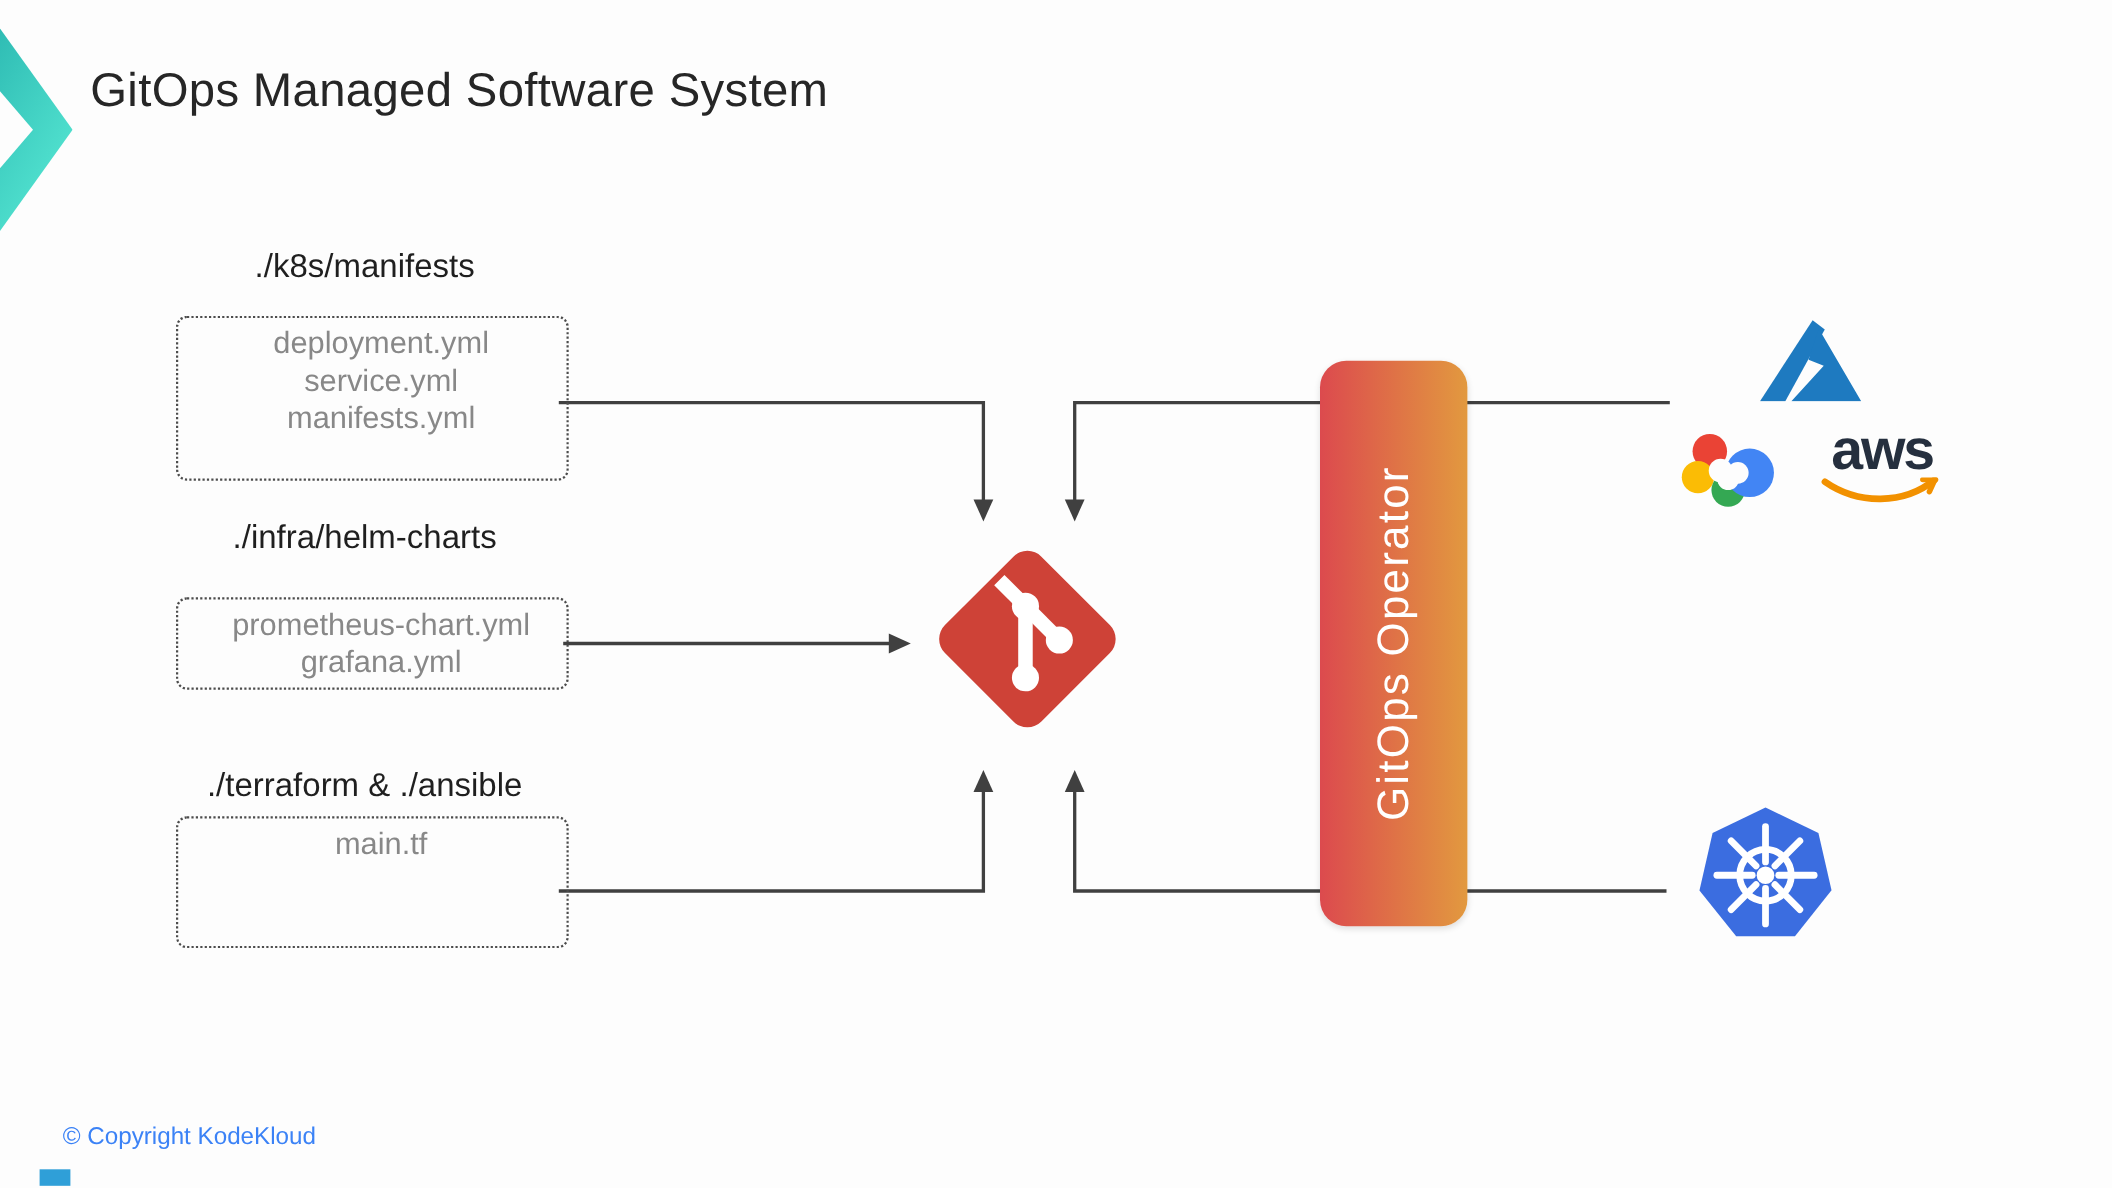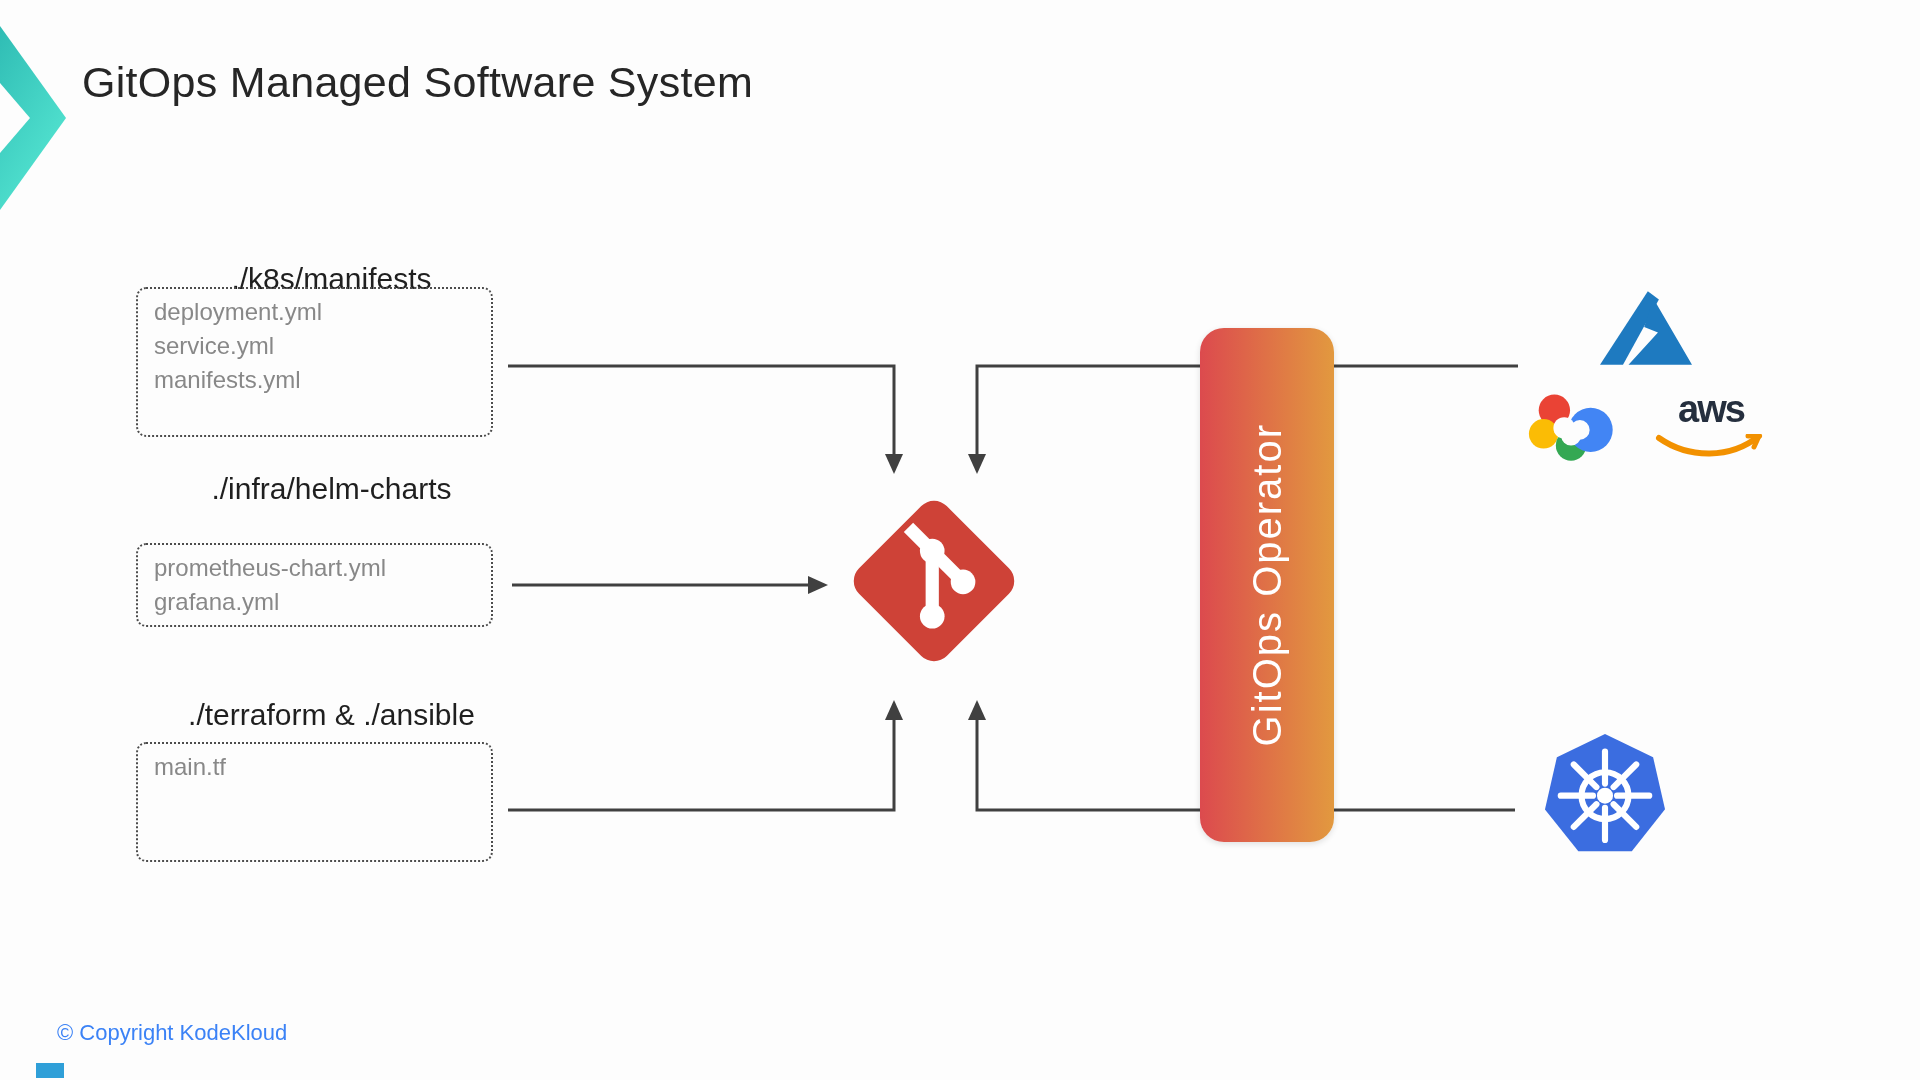--- a/index.html
+++ b/index.html
@@ -13,26 +13,26 @@
   .title{
     left:82px;top:58px;font-size:43px;color:#262626;letter-spacing:.3px;
     white-space:nowrap;z-index:2;
   }
   .chevron{left:0;top:26px;width:66px;height:186px;z-index:2;}
 
   .section-heading{
     left:153px;width:357px;text-align:center;font-size:30px;color:#1f1f1f;
     white-space:nowrap;z-index:2;
   }
-  .h1{top:226px;margin-top:36px;} .h2{top:472px;} .h3{top:674px;margin-top:24px;}
+  .h1{top:226px;} .h2{top:472px;} .h3{top:674px;margin-top:24px;}
 
   .file-box{
-    left:136px;width:357px;border:2px dotted #4c4c4c;border-radius:10px;
-    box-sizing:border-box;padding:6px 0 0 16px;color:#888;font-size:24px;
-    line-height:34px;background:transparent;z-index:2;
+    left:160px;width:357px;border:2px dotted #4c4c4c;border-radius:10px;
+    box-sizing:border-box;padding:6px 0 0 16px;color:#888;font-size:28px;
+    line-height:34px;background:transparent;z-index:2;text-align:center;
   }
   .box1{top:287px;height:150px;}
   .box2{top:543px;height:84px;}
   .box3{top:742px;height:120px;}
 
   .connectors{left:0;top:0;width:1920px;height:1080px;z-index:1;}
   .connectors path.line{stroke:#404040;stroke-width:3;fill:none;}
   .connectors polygon.head{fill:#404040;}
 
   .git-diamond{
@@ -48,21 +48,21 @@
     box-shadow:0 2px 6px rgba(0,0,0,.12);
   }
   .operator span{
     writing-mode:vertical-rl;transform:rotate(180deg);color:#fff;
     font-size:40px;letter-spacing:2px;white-space:nowrap;
   }
 
   .icon-azure{left:1600px;top:291px;width:92px;height:74px;z-index:2;}
   .icon-gcp{left:1524px;top:384px;width:98px;height:80px;z-index:2;}
   .aws-block{left:1652px;top:386px;width:118px;height:78px;z-index:2;text-align:center;}
-  .aws-word{font-size:38px;font-weight:bold;color:#252f3e;letter-spacing:-2px;line-height:46px;text-align:center;}
+  .aws-word{font-size:52px;font-weight:bold;color:#252f3e;letter-spacing:-2px;line-height:46px;text-align:center;}
   .aws-smile{width:112px;height:26px;margin-top:2px;}
   .icon-k8s{left:1538px;top:724px;width:134px;height:138px;z-index:2;}
 
   .copyright{left:57px;top:1020px;font-size:22px;color:#3b82f6;z-index:2;}
   .corner-mark{left:36px;top:1063px;width:28px;height:15px;background:#2f9fd8;z-index:2;}
 </style>
 </head>
 <body>
 
 <div id="stage">

